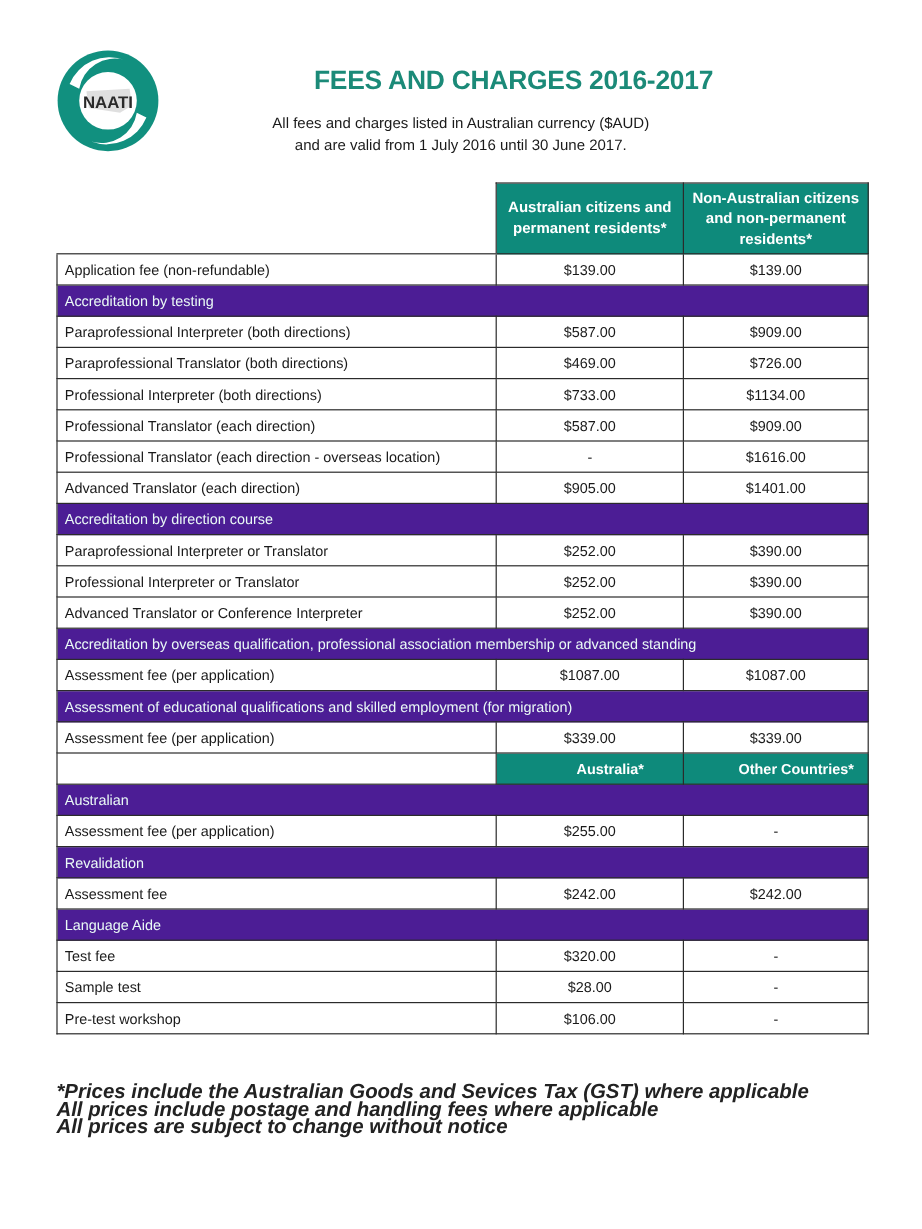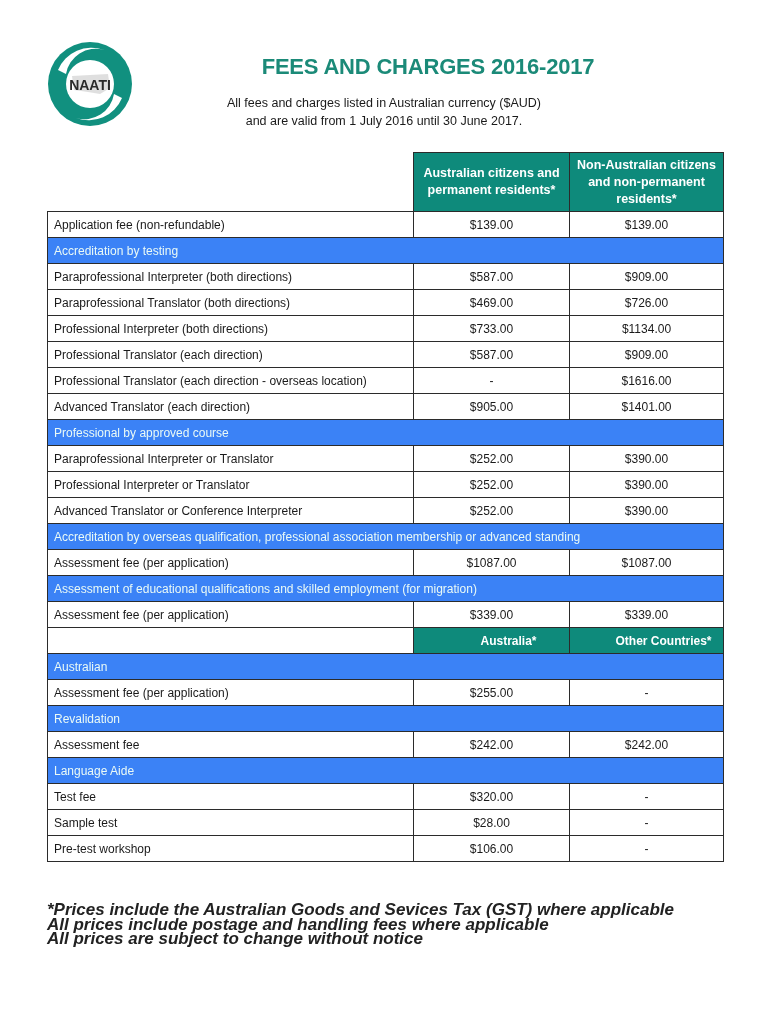--- a/index.html
+++ b/index.html
@@ -13,21 +13,21 @@
   table.fees { position: absolute; left: 47px; top: 152px; width: 676px;
                border-collapse: collapse; font-size: 12px; table-layout: fixed; }
   table.fees td, table.fees th { border: 1.5px solid #2b2b2b; padding: 0 6px; height: 26px;
                box-sizing: border-box; }
   table.fees col.c1 { width: 366px; }
   table.fees col.c2 { width: 156px; }
   table.fees col.c3 { width: 154px; }
   .hdr-blank { border: none !important; border-bottom: 1.5px solid #2b2b2b !important; background: #fff; }
   .hdr { background: #0e8a7b; color: #ffffff; font-weight: bold; text-align: center;
          font-size: 12.5px; line-height: 17px; height: 59px !important; }
-  .sec td { background: #3b82f6; color: #eafaf6; font-size: 12px; }
+  .sec td { background: #4c1d95; color: #eafaf6; font-size: 12px; }
   .amt { text-align: center; }
   .sub-hdr td.tealc { background: #0e8a7b; color: #ffffff; font-weight: bold; text-align: center; padding-left: 40px; }
   .sub-hdr td.blank { background: #fff; }
   .notes { position: absolute; left: 47px; top: 903px; font-size: 17px; font-style: italic;
            line-height: 14.5px; color: #222; font-weight: bold; }
   .footer { position: absolute; top: 990px; font-size: 12px; font-weight: bold; color: #1d4ed8; margin-top: 48px; }
   .f-left { left: 47px; }
   .f-center { left: 0; width: 700px; text-align: center; }
   .f-right { right: 46px; }
 </style>
@@ -97,21 +97,21 @@
         <td>Professional Translator (each direction - overseas location)</td>
         <td class="amt">-</td>
         <td class="amt">$1616.00</td>
       </tr>
       <tr>
         <td>Advanced Translator (each direction)</td>
         <td class="amt">$905.00</td>
         <td class="amt">$1401.00</td>
       </tr>
       <tr class="sec">
-        <td colspan="3">Professional by approved course</td>
+        <td colspan="3">Accreditation by direction course</td>
       </tr>
       <tr>
         <td>Paraprofessional Interpreter or Translator</td>
         <td class="amt">$252.00</td>
         <td class="amt">$390.00</td>
       </tr>
       <tr>
         <td>Professional Interpreter or Translator</td>
         <td class="amt">$252.00</td>
         <td class="amt">$390.00</td>

